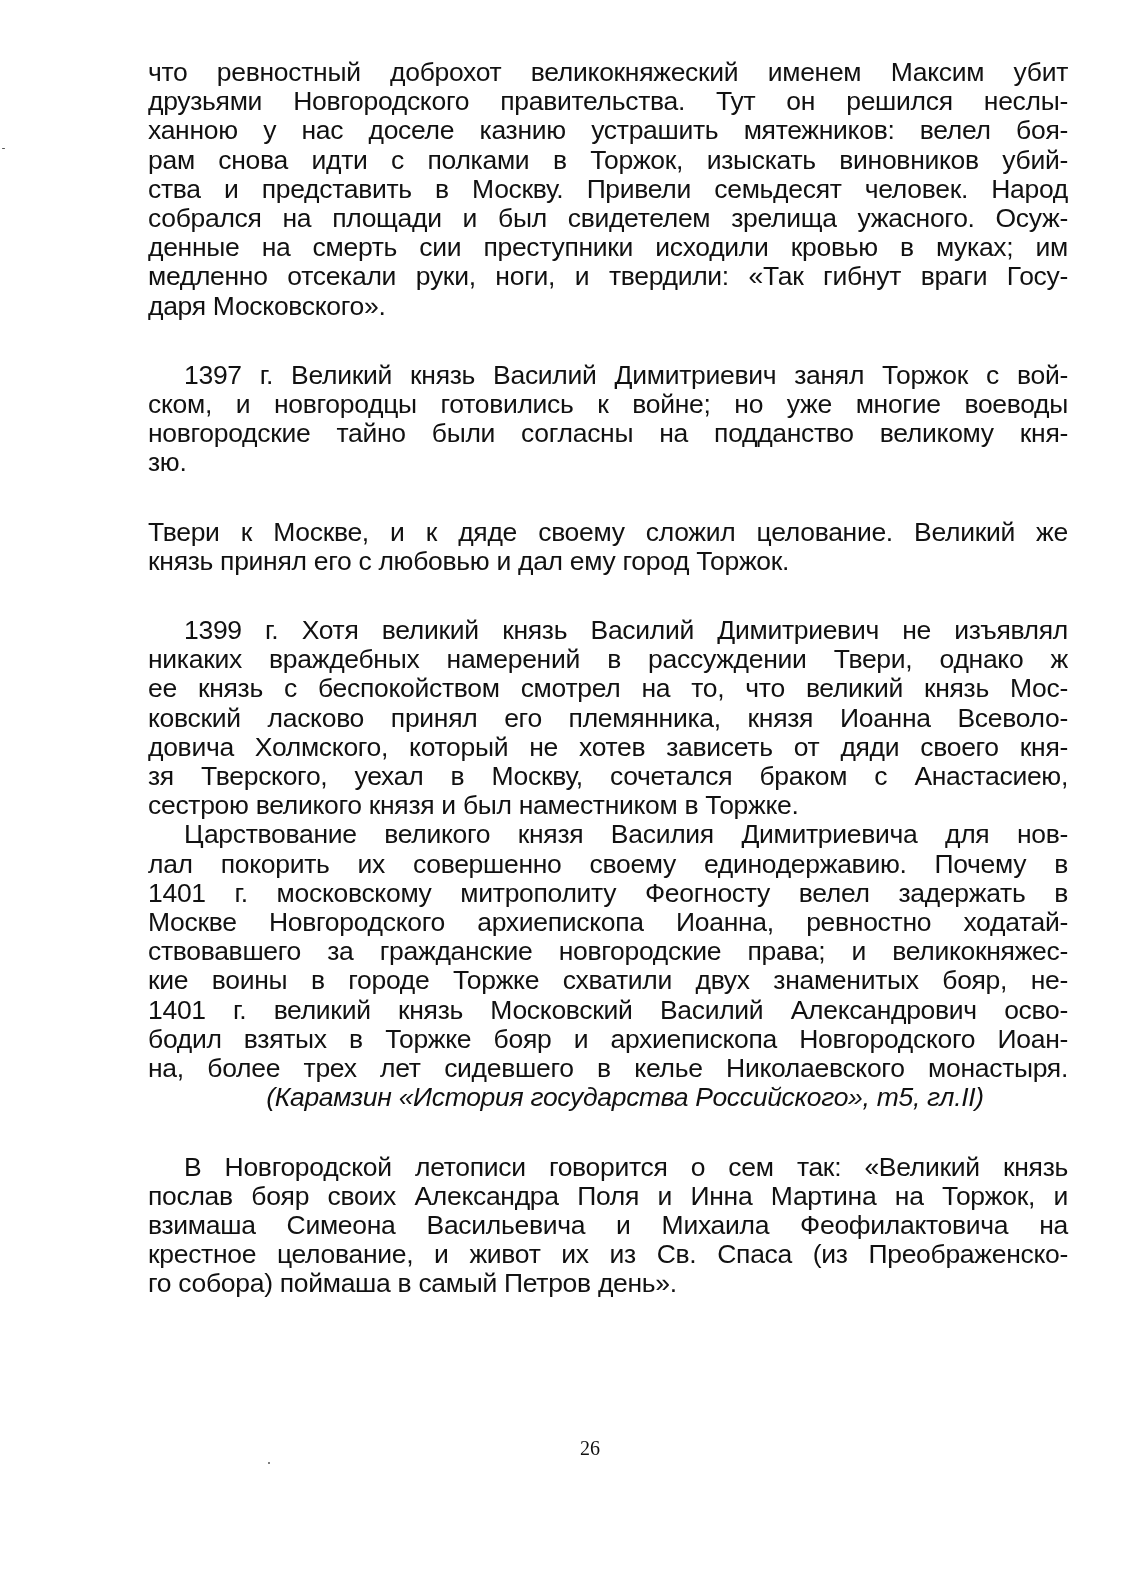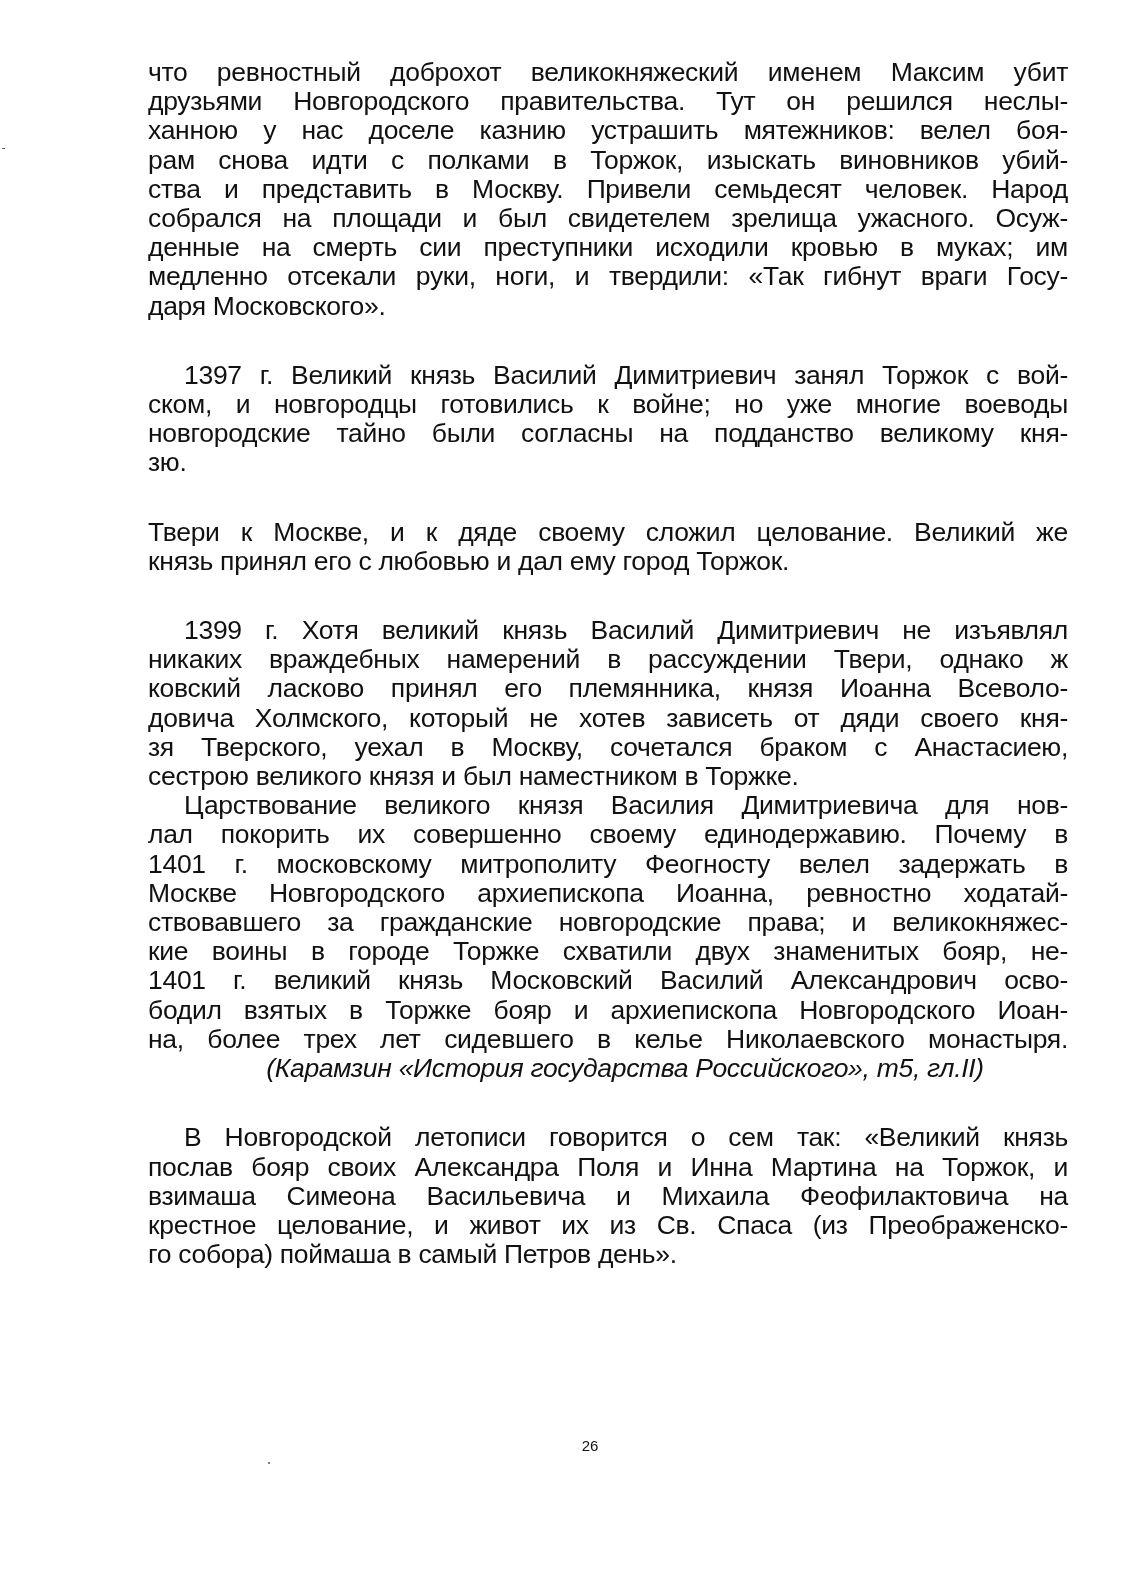--- a/index.html
+++ b/index.html
@@ -24,22 +24,22 @@
       text-align: center;
     }
     .line { display: block; text-align: justify; text-align-last: justify; white-space: nowrap; }
     .line.last { text-align-last: left; }
     .page-number {
       position: absolute;
       left: 560px;
       top: 1437px;
       width: 60px;
       text-align: center;
-      font-family: Liberation Sans, sans-serif;
-      font-size: 15px;
+      font-family: Liberation Serif, serif;
+      font-size: 20px;
       color: #111111;
     }
     .speck {
       position: absolute;
       width: 2px; height: 2px;
       background: #555;
       border-radius: 1px;
     }
   </style>
 </head>
@@ -67,20 +67,21 @@
   </div>
 
   <div class="para gap">
     <span class="line">Твери к Москве, и к дяде своему сложил целование. Великий же</span>
     <span class="line last">князь принял его с любовью и дал ему город Торжок.</span>
   </div>
 
   <div class="para gap">
     <span class="line" style="padding-left:36px">1399 г. Хотя великий князь Василий Димитриевич не изъявлял</span>
     <span class="line">никаких  враждебных намерений в рассуждении Твери, однако ж</span>
+    <span class="line">ее князь с беспокойством смотрел на то, что великий князь Мос-</span>
     <span class="line">ковский ласково принял его племянника, князя Иоанна Всеволо-</span>
     <span class="line">довича Холмского, который не хотев зависеть от дяди своего кня-</span>
     <span class="line">зя Тверского, уехал в Москву, сочетался браком с Анастасиею,</span>
     <span class="line last">сестрою великого князя и был наместником в Торжке.</span>
   </div>
 
   <div class="para">
     <span class="line" style="padding-left:36px">Царствование великого князя Василия Димитриевича для нов-</span>
     <span class="line">лал покорить их совершенно своему единодержавию. Почему в</span>
     <span class="line">1401 г. московскому митрополиту Феогносту велел задержать в</span>

